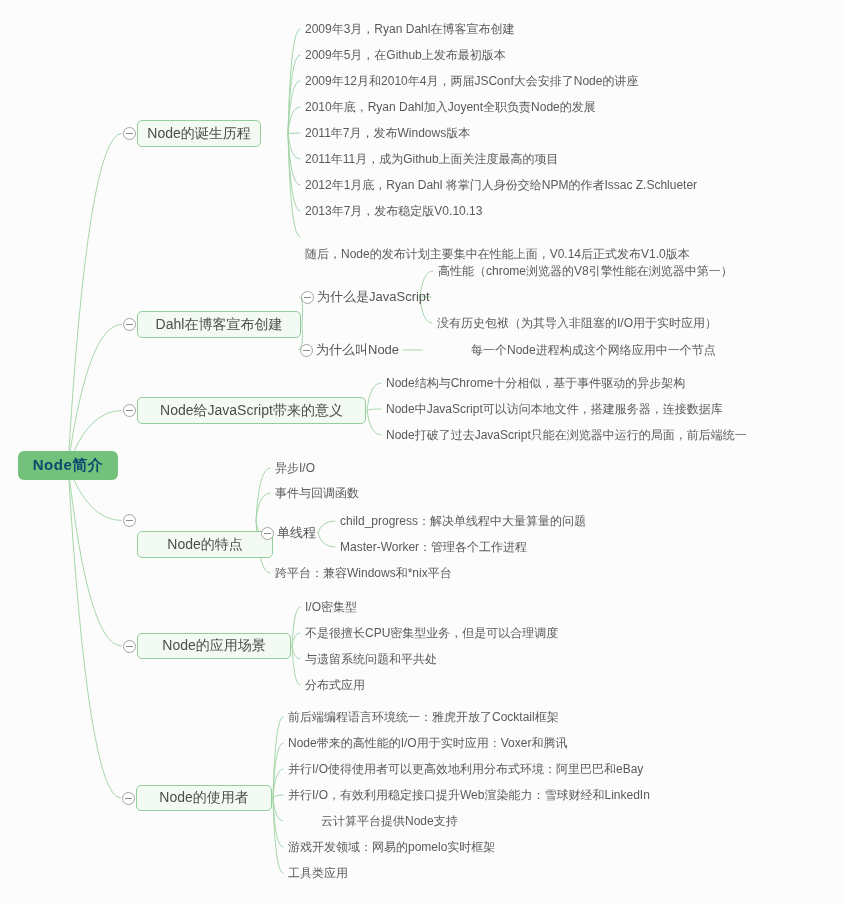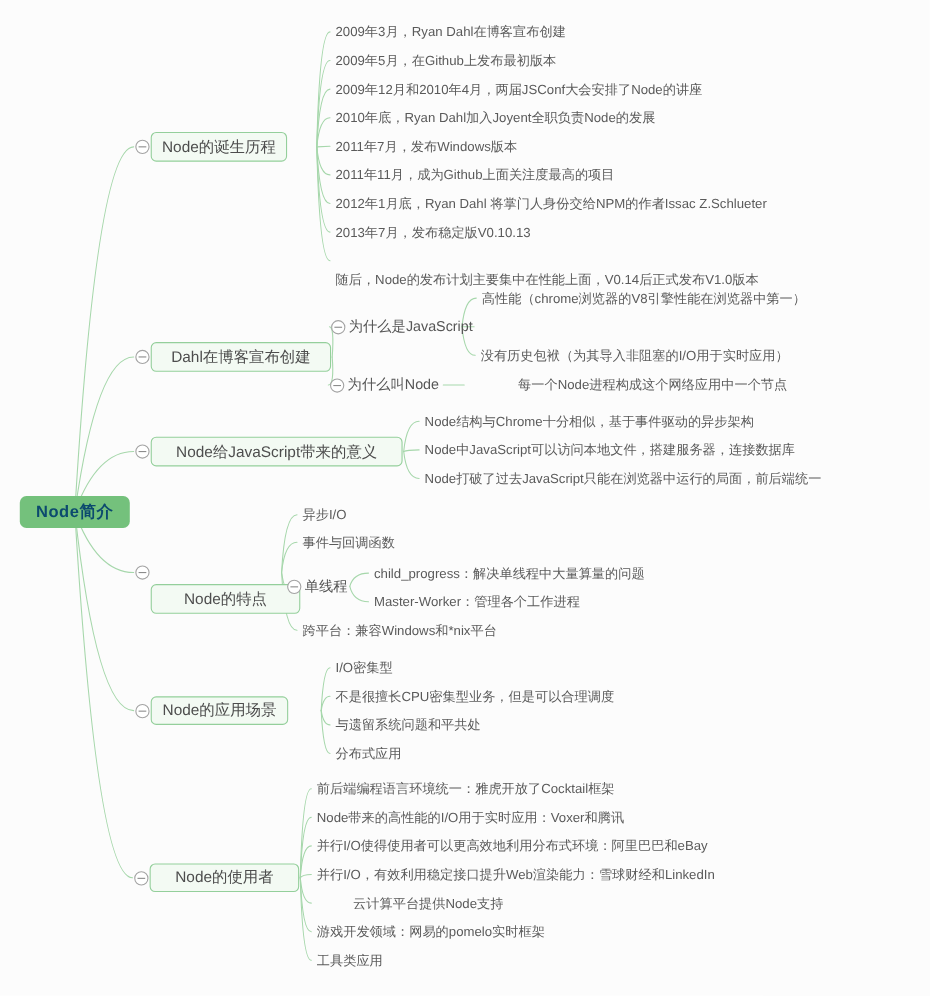--- a/index.html
+++ b/index.html
@@ -112,21 +112,21 @@
       <div class="toggle" style="left: 260.5px; top: 526.5px;">
         <span class="minus"></span>
       </div>
       <div class="subtopic" style="left: 277px; top: 524px;">单线程</div>
       <div class="leaf" style="left: 340px; top: 538px;">Master-Worker：管理各个工作进程</div>
       <div class="leaf" style="left: 340px; top: 512px;">child_progress：解决单线程中大量算量的问题</div>
       <div class="leaf" style="left: 275px; top: 564px;">跨平台：兼容Windows和*nix平台</div>
       <div class="toggle" style="left: 122.5px; top: 639.5px;">
         <span class="minus"></span>
       </div>
-      <div class="topic-box" style="left: 137px; top: 633px; width: 125px; height: 26px;">Node的应用场景</div>
+      <div class="topic-box" style="left: 137px; top: 633px; width: 154px; height: 26px;">Node的应用场景</div>
       <div class="leaf" style="left: 305px; top: 598px;">I/O密集型</div>
       <div class="leaf" style="left: 305px; top: 624px;">不是很擅长CPU密集型业务，但是可以合理调度</div>
       <div class="leaf" style="left: 305px; top: 650px;">与遗留系统问题和平共处</div>
       <div class="leaf" style="left: 305px; top: 676px;">分布式应用</div>
       <div class="toggle" style="left: 121.5px; top: 791.5px;">
         <span class="minus"></span>
       </div>
       <div class="topic-box" style="left: 136px; top: 785px; width: 136px; height: 26px;">Node的使用者</div>
       <div class="leaf" style="left: 288px; top: 708px;">前后端编程语言环境统一：雅虎开放了Cocktail框架</div>
       <div class="leaf" style="left: 288px; top: 734px;">Node带来的高性能的I/O用于实时应用：Voxer和腾讯</div>

